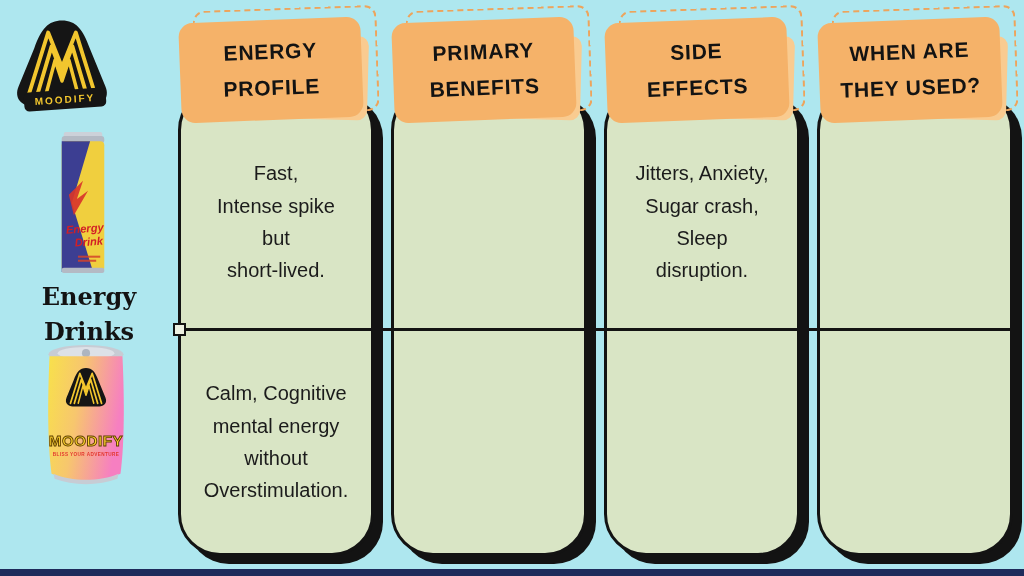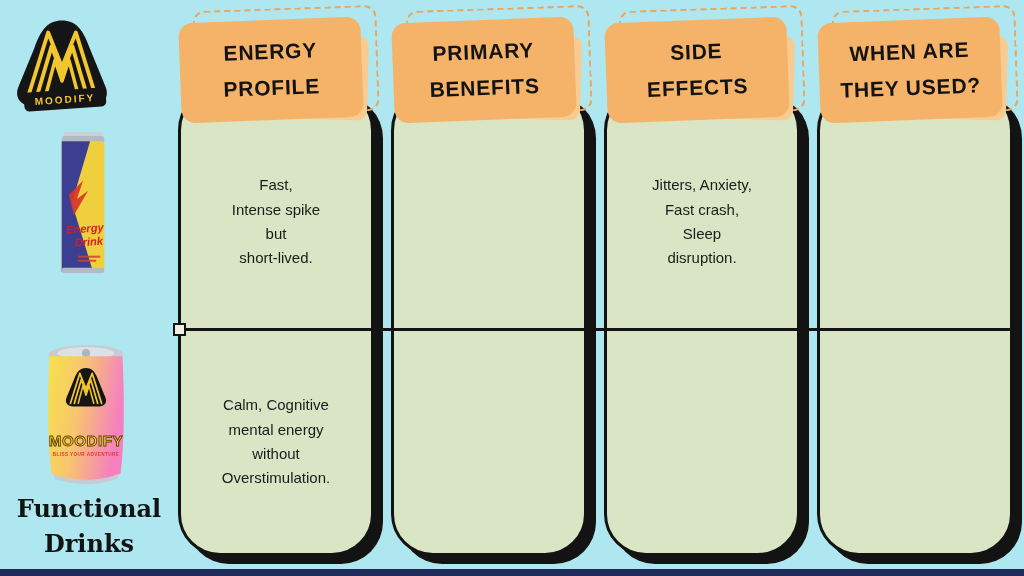--- a/index.html
+++ b/index.html
@@ -61,21 +61,21 @@
     position:absolute; left:2px; top:20px; width:182px; height:100px;
     background:#f5b269; border-radius:14px; transform:rotate(-2.2deg);
     display:flex; align-items:center; justify-content:center; text-align:center;
     font-weight:800; font-size:21px; line-height:1.7; letter-spacing:0.8px;
     color:#131313; white-space:pre-line;
   }
 
   .cell{
     position:absolute; left:3px; width:190px;
     display:flex; align-items:center; justify-content:center; text-align:center;
-    font-size:15px; line-height:1.62; color:#1b1b1b; white-space:pre-line;
+    font-size:20px; line-height:1.62; color:#1b1b1b; white-space:pre-line;
     z-index:2;
   }
   .cell.row-1 { top:118px; height:208px; }
   .cell.row-2 { top:334px; height:216px; }
 
   
   .divider{
     position:absolute; left:179px; top:328px; width:842px; height:3px;
     background:#131313; z-index:4;
   }
@@ -126,36 +126,35 @@
       <path d="M6 11 L34 11 L16 72 L37 140 L6 140 Z" fill="#3c3e92"></path>
       <path d="M13 64 L27 50 L21 68 L32 60 L18 84 Z" fill="#d8352a" opacity="0.92"></path>
       <text x="29" y="101" font-size="11" font-weight="bold" font-style="italic" fill="#d21f26" text-anchor="middle" transform="rotate(-4 29 101)">Energy</text>
       <text x="33" y="114" font-size="11" font-weight="bold" font-style="italic" fill="#d21f26" text-anchor="middle" transform="rotate(-4 33 114)">Drink</text>
       <rect x="22" y="124" width="22" height="2" fill="#d2422a" opacity="0.85"></rect>
       <rect x="22" y="128" width="18" height="2" fill="#d2422a" opacity="0.85"></rect>
       <rect x="6" y="136" width="42" height="5" rx="2" fill="#b4bac4"></rect>
     </svg>
   </div>
 
+  <div class="row-label energy">Energy Drinks</div>
 
   <div class="can can-functional">
     <svg viewBox="0 0 88 150">
       <ellipse cx="44" cy="14" rx="37" ry="9" fill="#c7ccd4"></ellipse>
       <ellipse cx="44" cy="13" rx="28" ry="6" fill="#dde1e7"></ellipse>
       <circle cx="44" cy="13" r="4" fill="#aeb5c0"></circle>
       <path d="M8 16 L80 16 C82 60 82 102 78 132 C58 141 30 141 10 132 C6 102 6 60 8 16 Z" fill="url(#canGrad)"></path>
       <use href="#mlogo" x="0" y="0" width="46" height="40" transform="translate(21,26)"></use>
       <text x="44" y="105" text-anchor="middle" font-size="15" font-weight="900" fill="#ffd42e" stroke="#5a3c00" stroke-width="0.9" letter-spacing="0.5">MOODIFY</text>
       <text x="44" y="114" text-anchor="middle" font-size="4.6" font-weight="bold" fill="#e3372e" letter-spacing="0.4">BLISS YOUR ADVENTURE</text>
       <path d="M12 132 C30 140 58 140 76 132 L75 137 C57 144 31 144 13 137 Z" fill="#c7ccd4"></path>
     </svg>
   </div>
 
-  <div class="row-label functional">Functional
-Drinks</div>
 </div>
 
 <div class="col col-0">
   <div class="card"></div>
   <div class="hdr-wrap">
     <div class="hdr-dash"></div>
     <div class="hdr-under"></div>
     <div class="hdr-box">ENERGY
 PROFILE</div>
   </div>
@@ -181,21 +180,21 @@
 
 <div class="col col-2">
   <div class="card"></div>
   <div class="hdr-wrap">
     <div class="hdr-dash"></div>
     <div class="hdr-under"></div>
     <div class="hdr-box">SIDE
 EFFECTS</div>
   </div>
   <div class="cell row-1">Jitters, Anxiety,
-Fast crash,
+Sugar crash,
 Sleep
 disruption.</div>
 </div>
 
 <div class="col col-3">
   <div class="card"></div>
   <div class="hdr-wrap">
     <div class="hdr-dash"></div>
     <div class="hdr-under"></div>
     <div class="hdr-box">WHEN ARE

